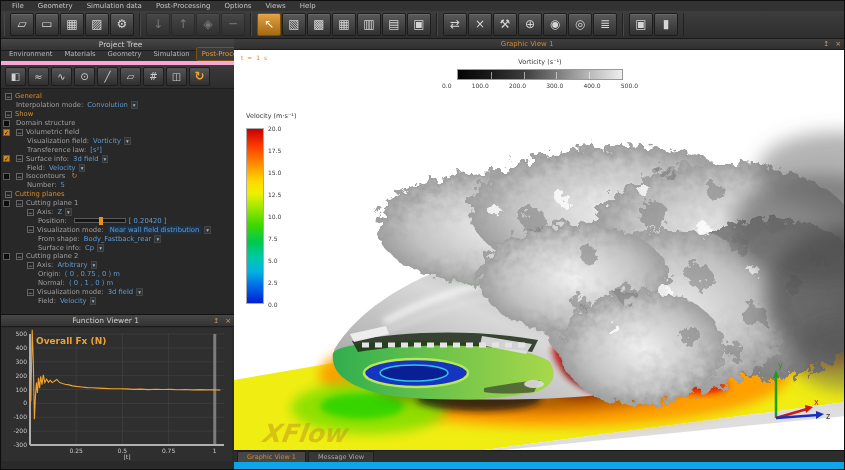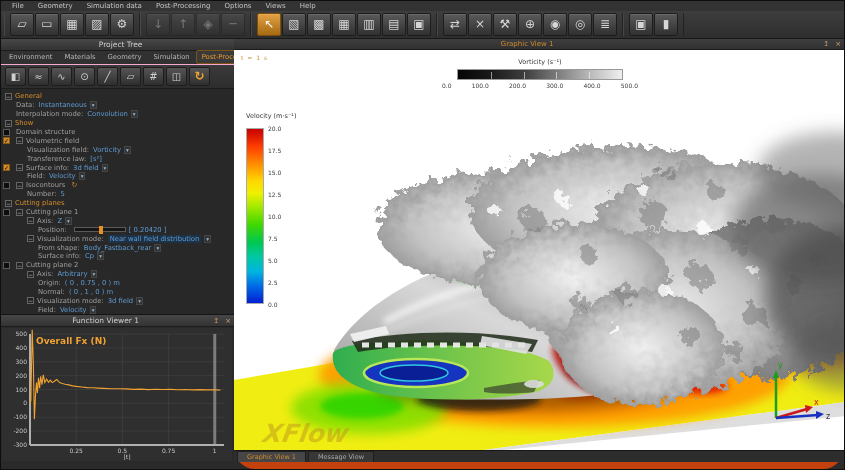--- a/index.html
+++ b/index.html
@@ -20,21 +20,21 @@
         text-align:center;box-shadow:inset 0 1px 0 rgba(255,255,255,.10);}
   .tbtn.active{background:linear-gradient(#e3a144,#a56a12);color:#fff;border-color:#7c4e08;}
   .tbtn.disabled{opacity:.4;}
 
   
   .left-panel{position:absolute;left:0;top:38px;width:264px;bottom:0;background:#2a2a2a;border-right:1px solid #141414;}
   .panel-titlebar{height:12px;background:linear-gradient(#474747,#333);display:flex;align-items:center;
                   font-size:7.5px;color:#cfcfcf;border-bottom:1px solid #1c1c1c;}
   .panel-titlebar .tt{flex:1;text-align:center;}
   .pc-ic{font-size:7px;color:#d0a070;padding:0 3px;}
-  .ptabs{height:14px;background:#313131;display:flex;align-items:flex-end;padding:0 2px;border-bottom:1px solid #f9a8d4;}
+  .ptabs{height:14px;background:#313131;display:flex;align-items:flex-end;padding:0 2px;border-bottom:4px solid #f9a8d4;}
   .ptab{font-size:6.8px;color:#b5b5b5;padding:2px 5px 2px;border:1px solid transparent;line-height:8px;white-space:nowrap;}
   .ptab.active{color:#ef9c2d;border:1px solid #7a5212;background:#3a3a3a;border-radius:2px;}
   .ptools{height:24px;display:flex;align-items:center;gap:2px;padding:0 4px;background:linear-gradient(#3a3a3a,#2d2d2d);border-bottom:1px solid #1c1c1c;}
   .pbtn{width:21px;height:19px;border:1px solid #1d1d1d;border-radius:2px;background:linear-gradient(#555,#2f2f2f);
         color:#cfcfcf;font-size:10px;line-height:17px;text-align:center;}
   .pbtn.accent{color:#f0a232;font-size:12px;font-weight:bold;}
 
   
   .tree{position:absolute;left:0;top:50px;right:7px;height:227px;overflow:hidden;background:#282828;padding-top:3px;}
   .tscroll{position:absolute;right:0;top:50px;width:7px;height:227px;background:#1f1f1f;}
@@ -53,21 +53,21 @@
   .dd{color:#8fb8d8;font-size:5.5px;border:1px solid #454545;background:#333;padding:0 1px;line-height:6px;margin-left:1px;}
   .ric{color:#d0882a;font-size:7px;margin-left:2px;}
   .slider{position:relative;display:inline-block;width:52px;height:5px;background:#161616;border:1px solid #5a5a5a;margin:0 3px;}
   .slider .knob{position:absolute;top:-2px;width:4px;height:8px;background:#e89020;}
 
   
   .fviewer{position:absolute;left:0;bottom:8px;width:233px;height:147px;background:#2a2a2a;border-top:1px solid #141414;}
   .fv-chart{position:absolute;left:1px;top:13px;width:230px;height:133px;background:#2f2f2f;}
 
   
-  .main{position:absolute;left:233px;top:38px;right:0;bottom:0;background:#c2410c;border-radius:21px;}
+  .main{position:absolute;left:233px;top:38px;right:0;bottom:0;background:#0ea5e9;}
   .gv-titlebar{height:11px;background:linear-gradient(#3e3e3e,#303030);display:flex;align-items:center;
                border-bottom:1px solid #1c1c1c;}
   .gv-titlebar .tt{flex:1;text-align:center;font-size:7px;color:#d08a2c;}
   .viewport{position:absolute;left:0;top:11px;width:612px;height:400px;background:#fff;overflow:hidden;}
   #scene{position:absolute;left:0;top:0;width:100%;height:100%;}
   .hud{position:absolute;left:7px;top:4px;font-size:6px;color:#d09030;letter-spacing:1px;}
 
   .vort-legend{position:absolute;left:50%;top:8px;transform:translateX(-50%);width:230px;text-align:center;}
   .vort-legend .lt{font-size:6.5px;color:#3a3a3a;margin-bottom:3px;}
   .vort-bar{position:relative;width:166px;height:11px;margin:0 auto;border:1px solid #999;
@@ -162,26 +162,20 @@
         <div class="pbtn">▱</div>
         <div class="pbtn">#</div>
         <div class="pbtn">◫</div>
         <div class="pbtn accent">↻</div>
       </div>
     <div class="tree" id="tree">
         <div class="trow">
           <span class="ind" style="width: 0px;"></span>
           <span class="ex">−</span>
           <span class="tl hd">General</span>
-        </div>
-        <div class="trow">
-          <span class="ind" style="width: 11px;"></span>
-          <span class="tl">Data:</span>
-          <span class="tv">Instantaneous</span>
-          <span class="dd">▾</span>
         </div>
         <div class="trow">
           <span class="ind" style="width: 11px;"></span>
           <span class="tl">Interpolation mode:</span>
           <span class="tv">Convolution</span>
           <span class="dd">▾</span>
         </div>
         <div class="trow">
           <span class="ind" style="width: 0px;"></span>
           <span class="ex">−</span>

